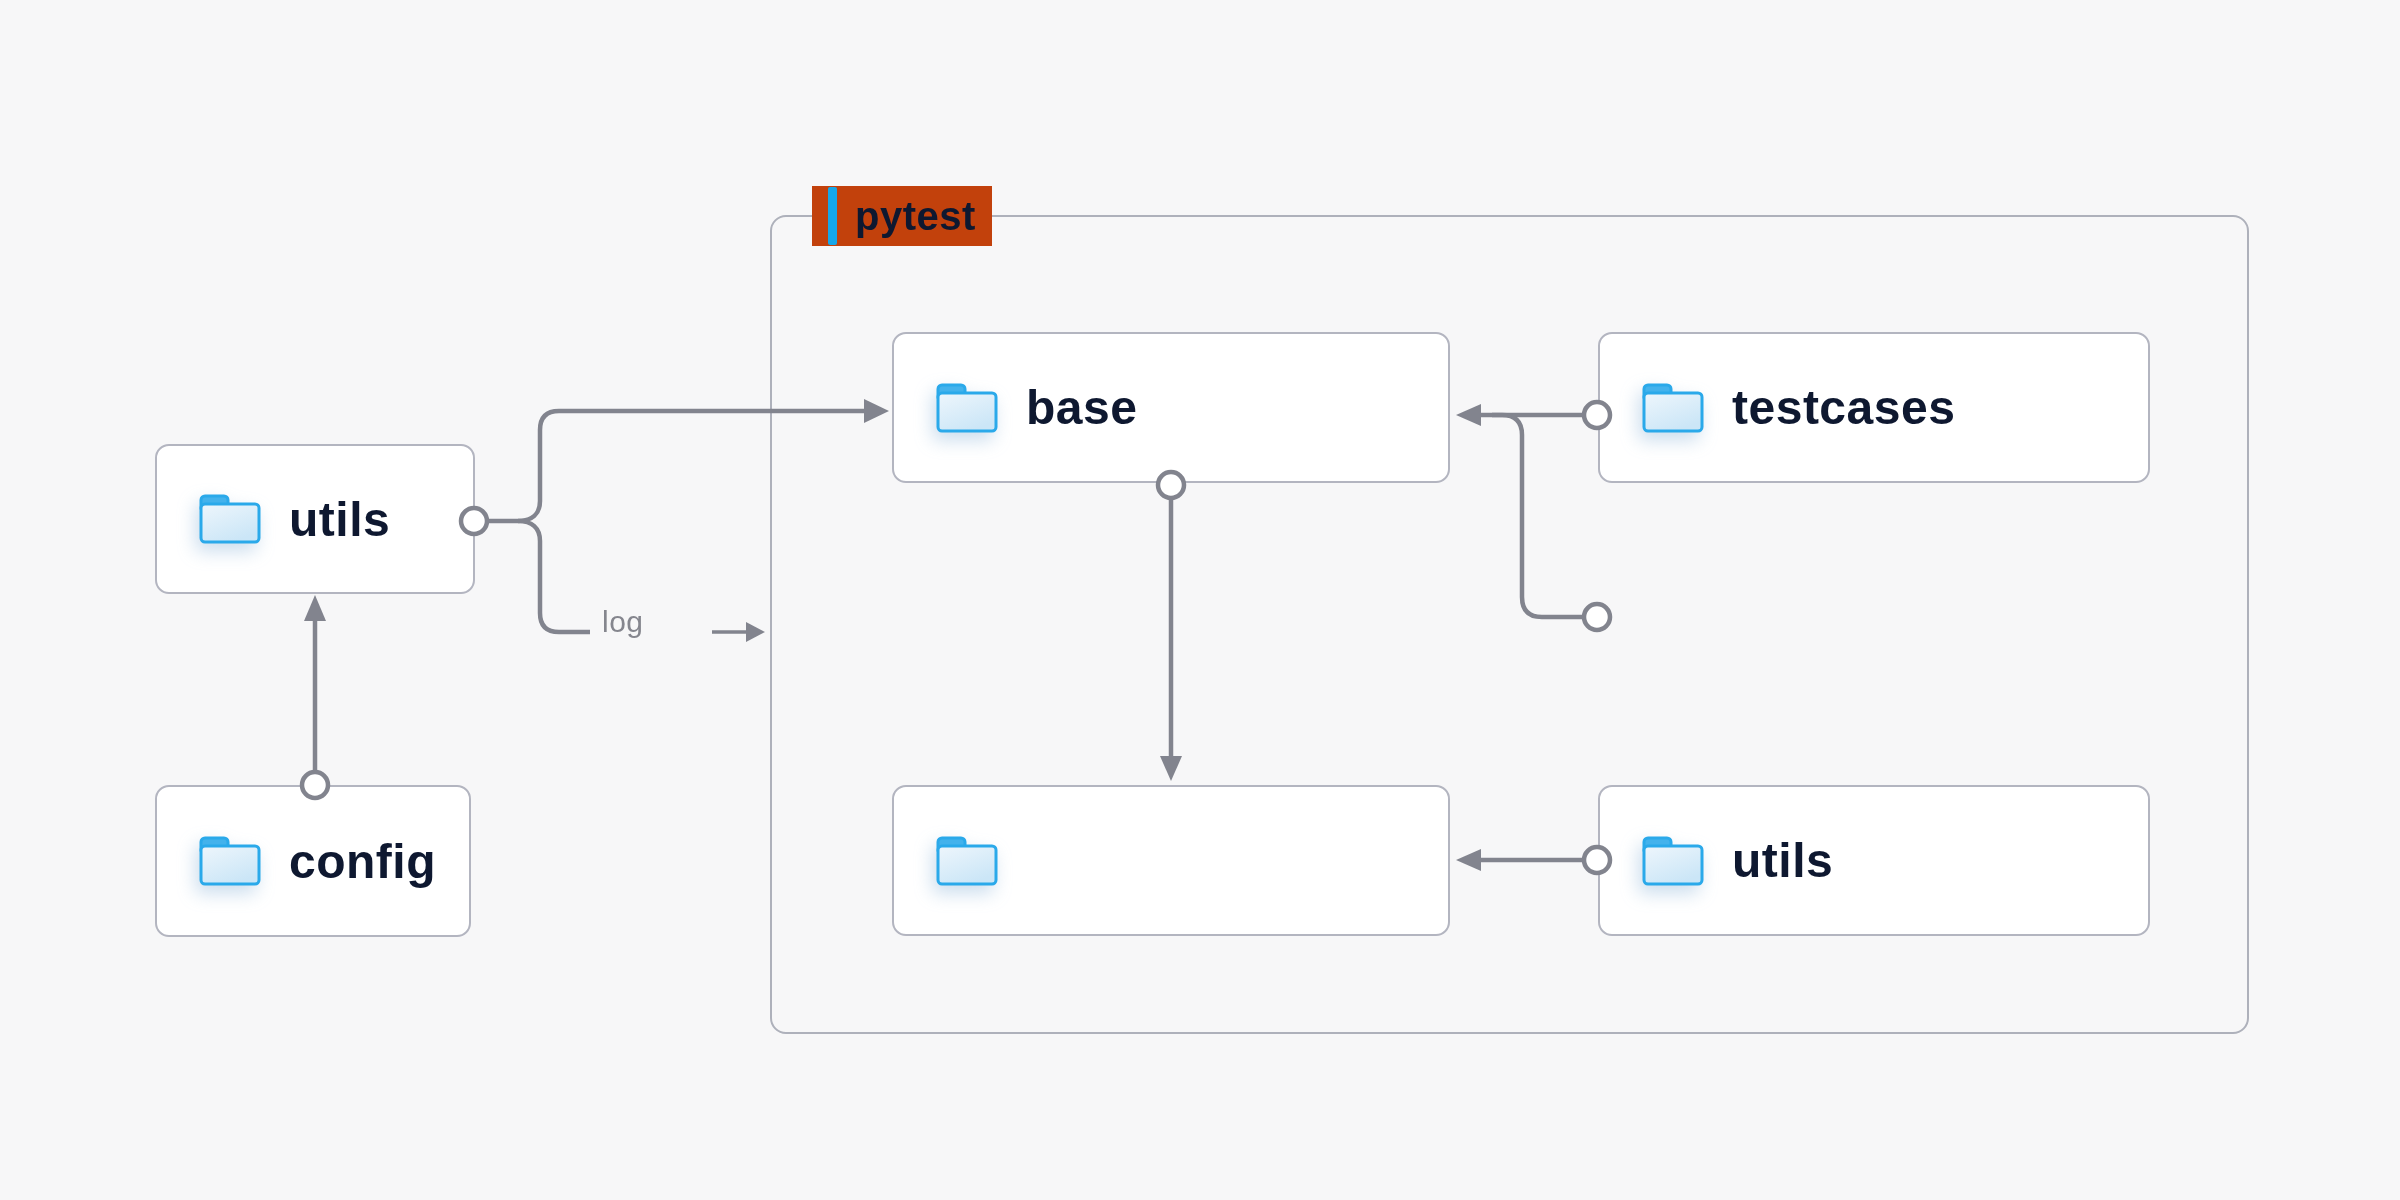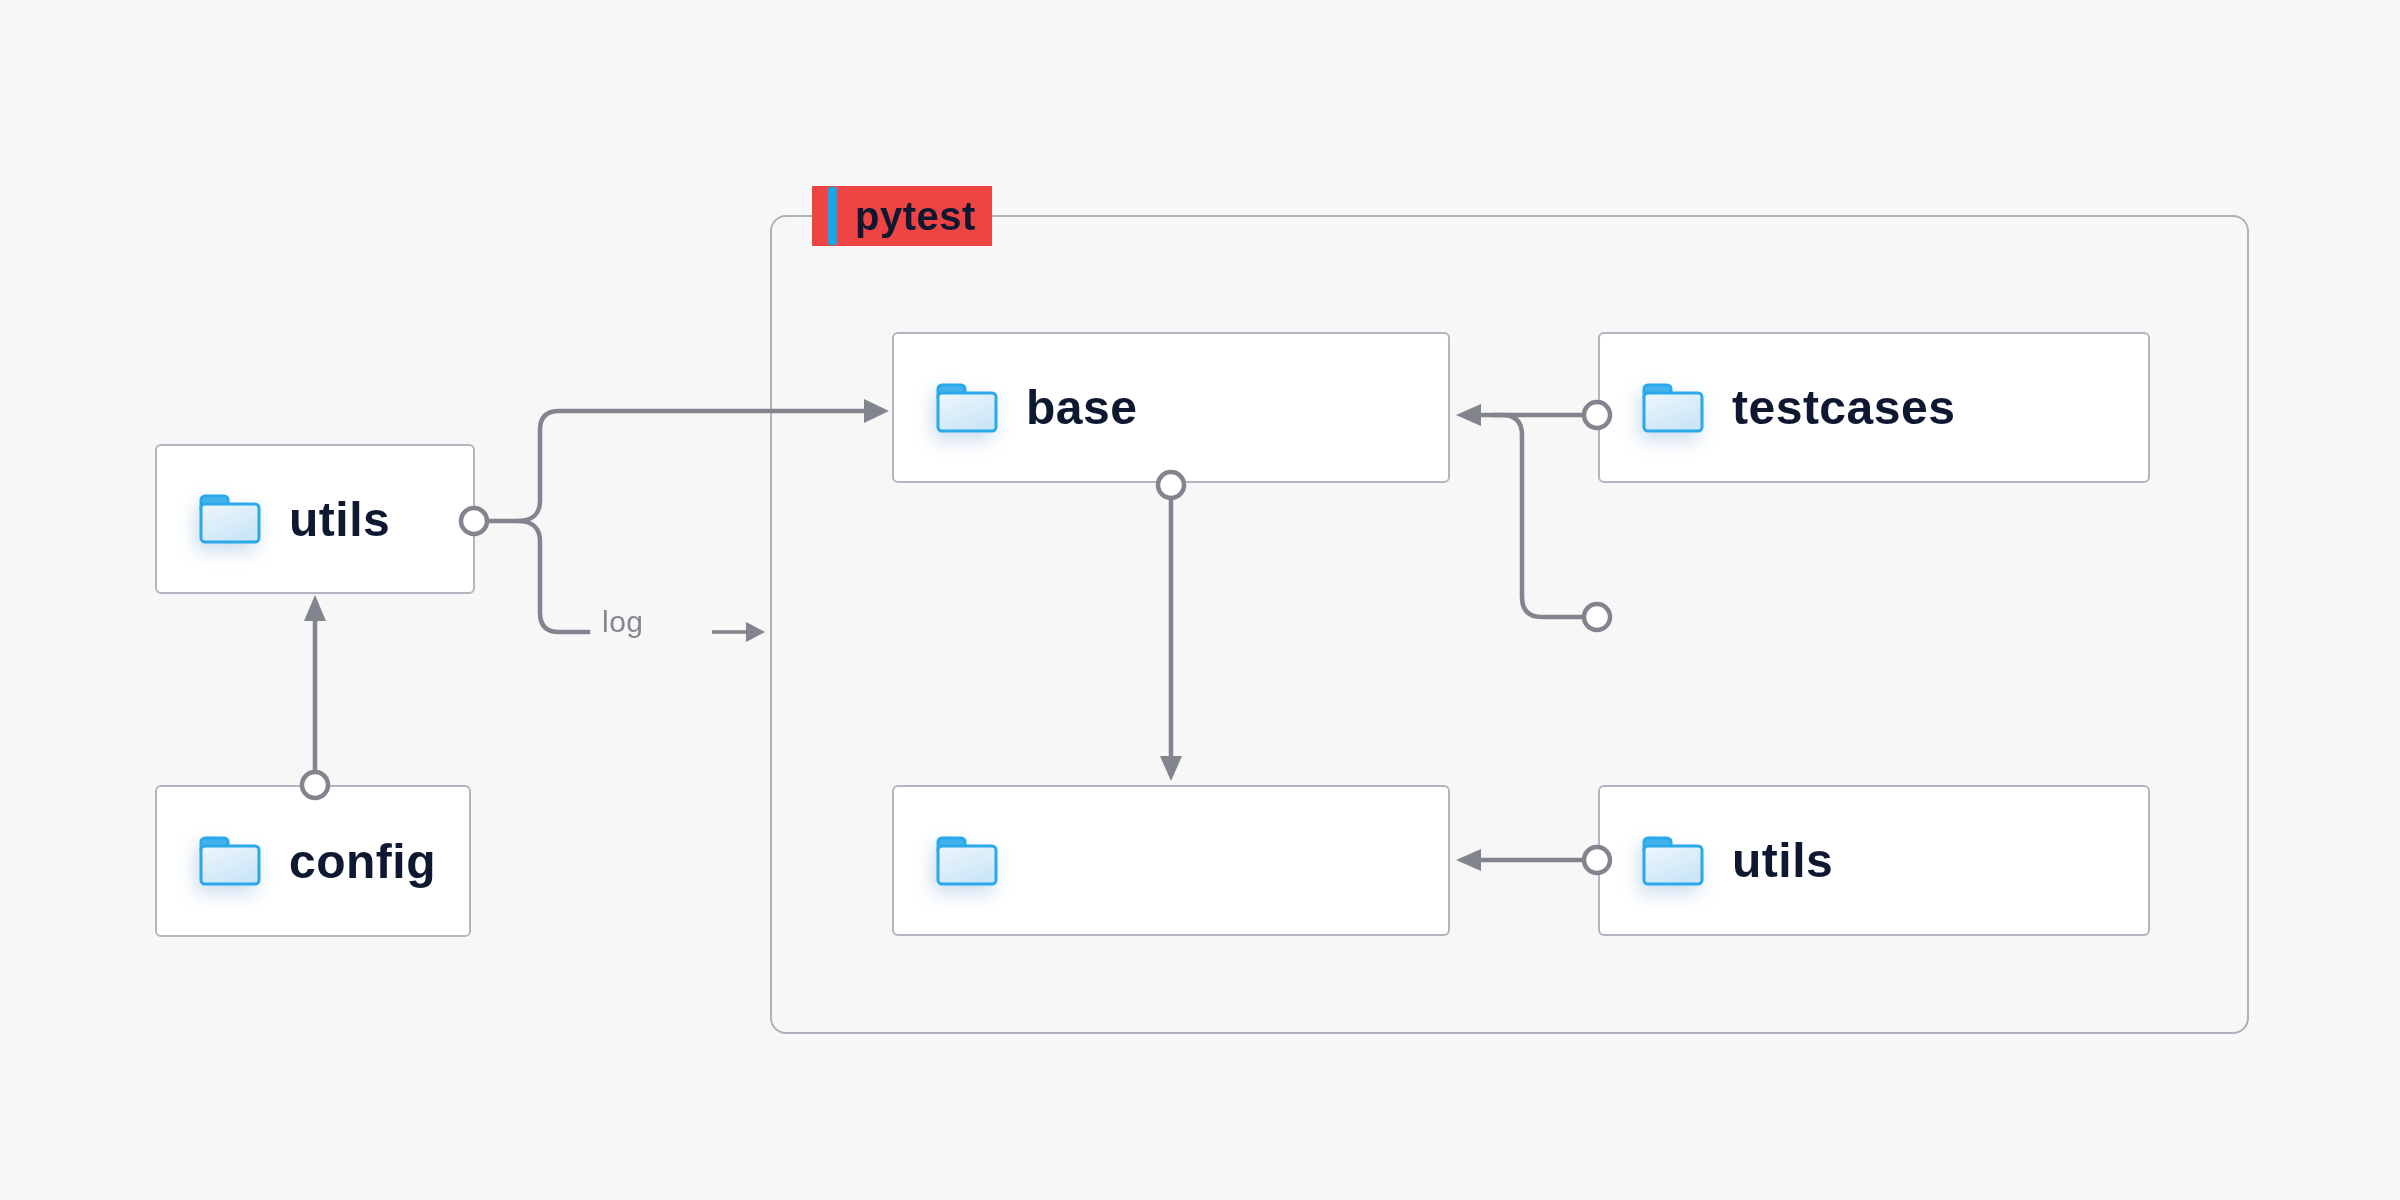--- a/index.html
+++ b/index.html
@@ -14,39 +14,39 @@
   
   .group{
     position:absolute;
     border:2px solid #aeb1bb;
     border-radius:16px;
     background:transparent;
   }
   .group-label{
     position:absolute;
     display:flex;align-items:center;gap:18px;
-    background:#ef4444;
+    background:#c2410c;
     padding:0 16px;
     height:60px;
   }
   .group-label .bar{
     width:9px;height:58px;border-radius:2px;
     background:#16a7e9;
   }
   .group-label .txt{
     font-size:40px;font-weight:700;color:#0e1830;
     letter-spacing:0.5px;
   }
 
   
   .node{
     position:absolute;
     background:#ffffff;
     border:2px solid #b3b5c0;
-    border-radius:6px;
+    border-radius:14px;
     display:flex;align-items:center;
     padding-left:40px;gap:26px;
     box-sizing:border-box;
     font-size:48px;font-weight:700;color:#0e1830;
     letter-spacing:0.5px;
   }
   .node svg.folder{
     flex:0 0 auto;
     filter:drop-shadow(-4px 8px 9px rgba(110,160,205,0.35));
   }

